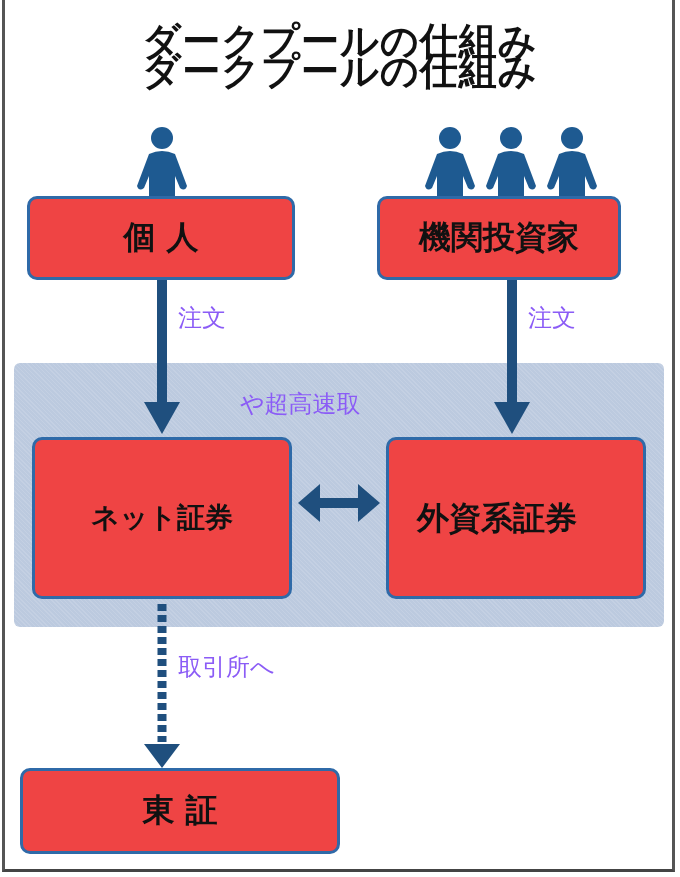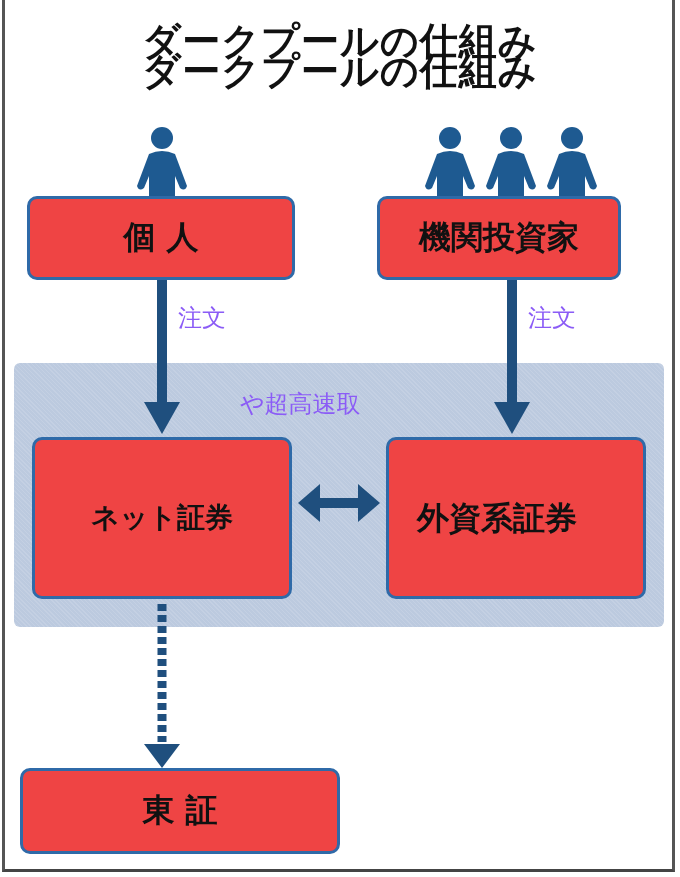--- a/index.html
+++ b/index.html
@@ -84,17 +84,18 @@
   <polygon points="2,25 24,6 24,44" fill="#1f4f7e"></polygon>
   <polygon points="84,25 62,6 62,44" fill="#1f4f7e"></polygon>
 </svg>
 
 <svg style="position:absolute;left:140px;top:600px" width="44" height="170">
   <line x1="22" y1="4" x2="22" y2="142" stroke="#1f4f7e" stroke-width="9" stroke-dasharray="7,4"></line>
   <polygon points="4,144 40,144 22,168" fill="#1f4f7e"></polygon>
 </svg>
 
 <div class="label" style="left:178px;top:647px;line-height:40px;">
+  <div>取引所へ</div>
 </div>
 
 <div class="box" style="left:20px;top:768px;width:320px;height:86px;font-size:32px;">
   <span>東 証</span>
 </div>
 
 </body></html>

